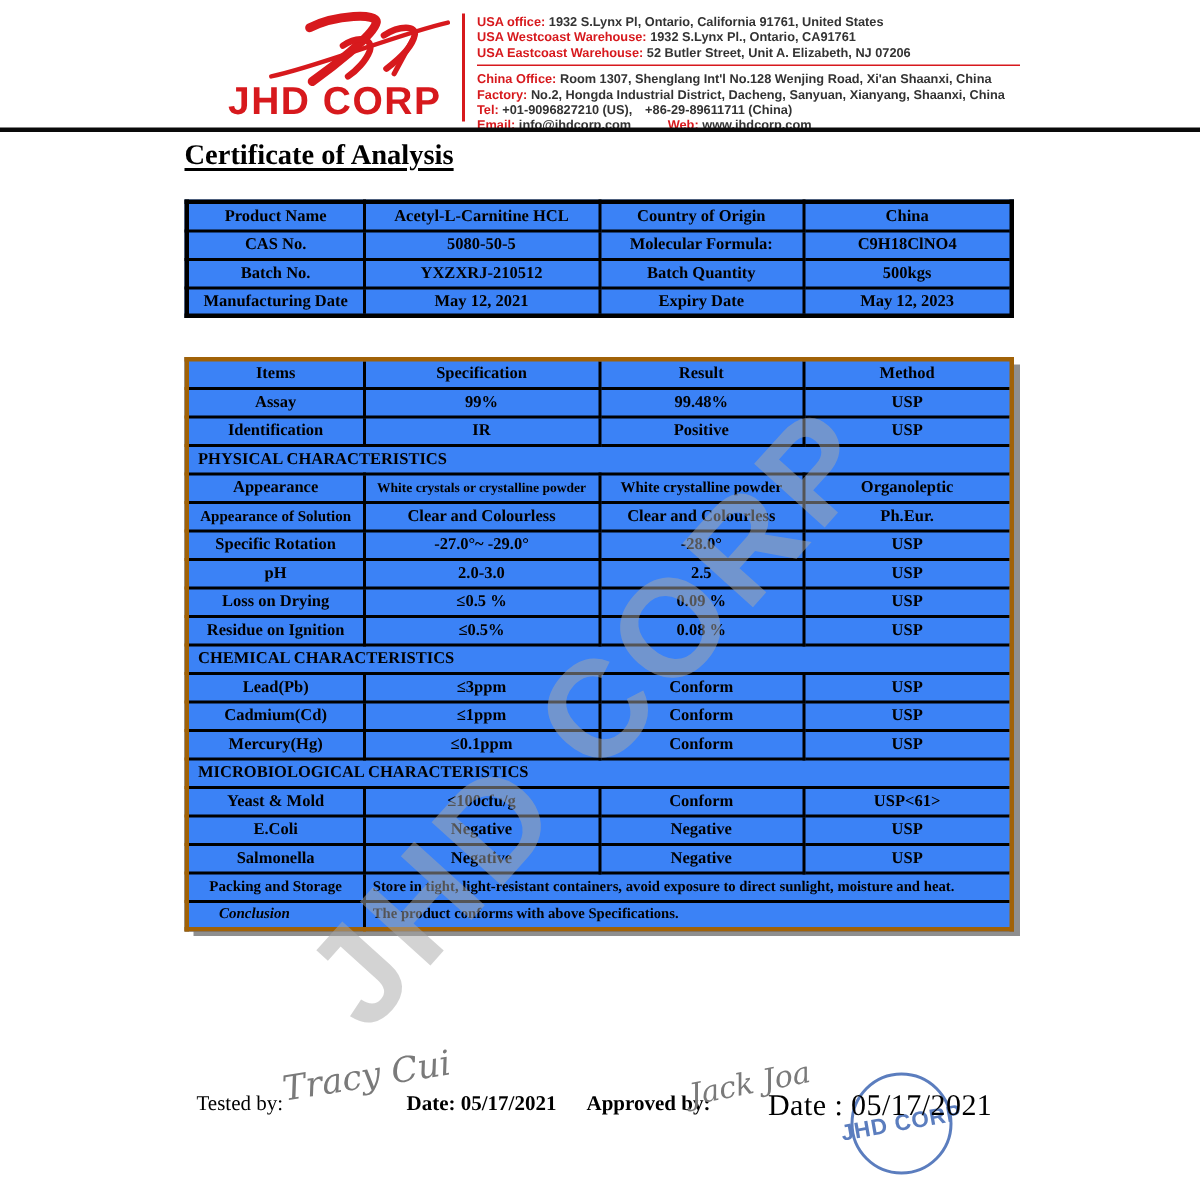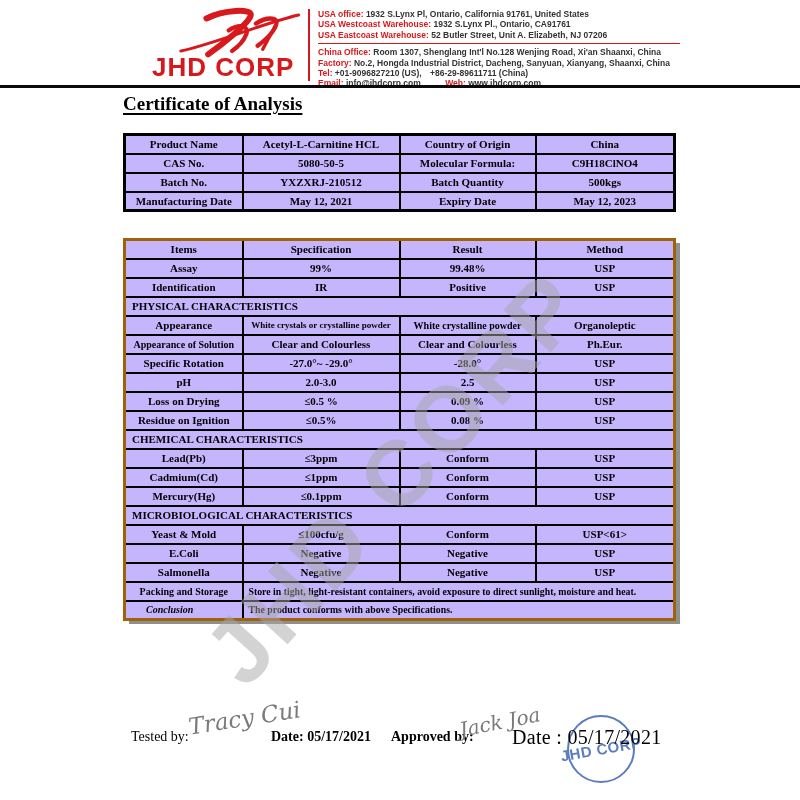--- a/index.html
+++ b/index.html
@@ -22,21 +22,21 @@
   .addr-divider { border-top:1px solid #d7191d; margin:3px 0 3px 0; width:362px; }
 
   .black-rule { position:absolute; left:0; top:85px; width:800px; height:3px; background:#0a0a0a; }
 
   
   .title { position:absolute; left:123px; top:93px; width:550px; text-align:left;
            font-weight:bold; font-size:19px; }
   .title span { text-decoration:underline; text-decoration-thickness:2px; text-underline-offset:3px; }
 
   
-  table { border-collapse:collapse; table-layout:fixed; background:#c4b5fd; }
+  table { border-collapse:collapse; table-layout:fixed; background:#3b82f6; }
   .info-table { position:absolute; left:123px; top:133px; width:550px; border:3px solid #000; }
   .spec-table { position:absolute; left:123px; top:238px; width:550px; border:3px solid #a16207;
                 box-shadow:5px 4px 0 -1px #8f8f8f; }
   col.c1 { width:118px; } col.c2 { width:157px; } col.c3 { width:136px; } col.c4 { width:139px; }
   td, th { border:2px solid #000; height:19px; text-align:center; font-weight:bold;
            font-size:11px; padding:1px 2px; white-space:nowrap; overflow:hidden; font-family:"Liberation Serif",serif; }
   .info-table td { height:19px; }
   td.mid  { font-size:10px; }
   td.long { font-size:9px; }
   td.section { text-align:left; padding-left:6px; font-size:11px; }

